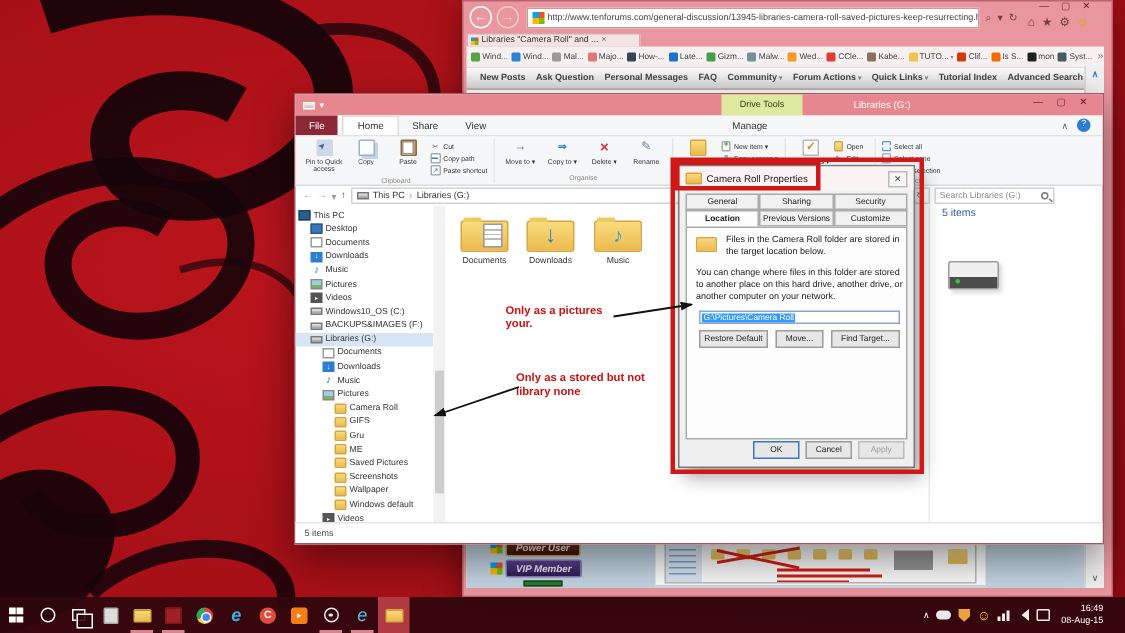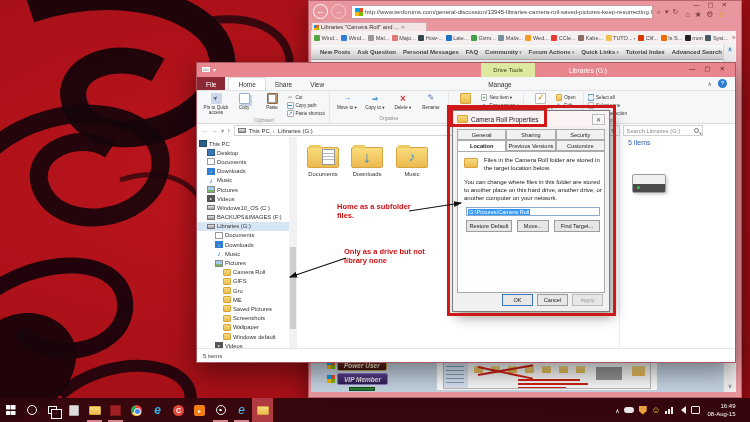--- a/index.html
+++ b/index.html
@@ -709,25 +709,25 @@
 
   <div class="dbtn" data-name="dialog-button">OK</div>
       <div class="dbtn" data-name="dialog-button">Cancel</div>
       <div class="dbtn disabled" data-name="dialog-button">Apply</div>
     </div>
 </div>
 
 <div id="ann-box-dialog" data-name="red-highlight-box-dialog"></div>
 <div id="ann-box-title" data-name="red-highlight-box-title"></div>
 <div class="note" id="note1" data-name="annotation-note-subfolder">
-  <div>Home as a subfolder</div>
-  <div>files.</div>
+  <div>Only as a pictures</div>
+  <div>your.</div>
 </div>
 <div class="note" id="note2" data-name="annotation-note-folder">
-  <div>Only as a drive but not</div>
+  <div>Only as a stored but not</div>
   <div>library none</div>
 </div>
 <svg id="arrows" width="750" height="422" data-name="annotation-arrows">
   <defs>
     <marker id="ah" markerWidth="7" markerHeight="6" refX="6" refY="2.5" orient="auto">
       <path d="M0,0 L7,2.5 L0,5 z" fill="#111"></path>
     </marker>
   </defs>
   <line x1="409" y1="211" x2="461" y2="203" stroke="#111" stroke-width="1.2" marker-end="url(#ah)"></line>
   <line x1="346" y1="258" x2="290" y2="277" stroke="#111" stroke-width="1.2" marker-end="url(#ah)"></line>

